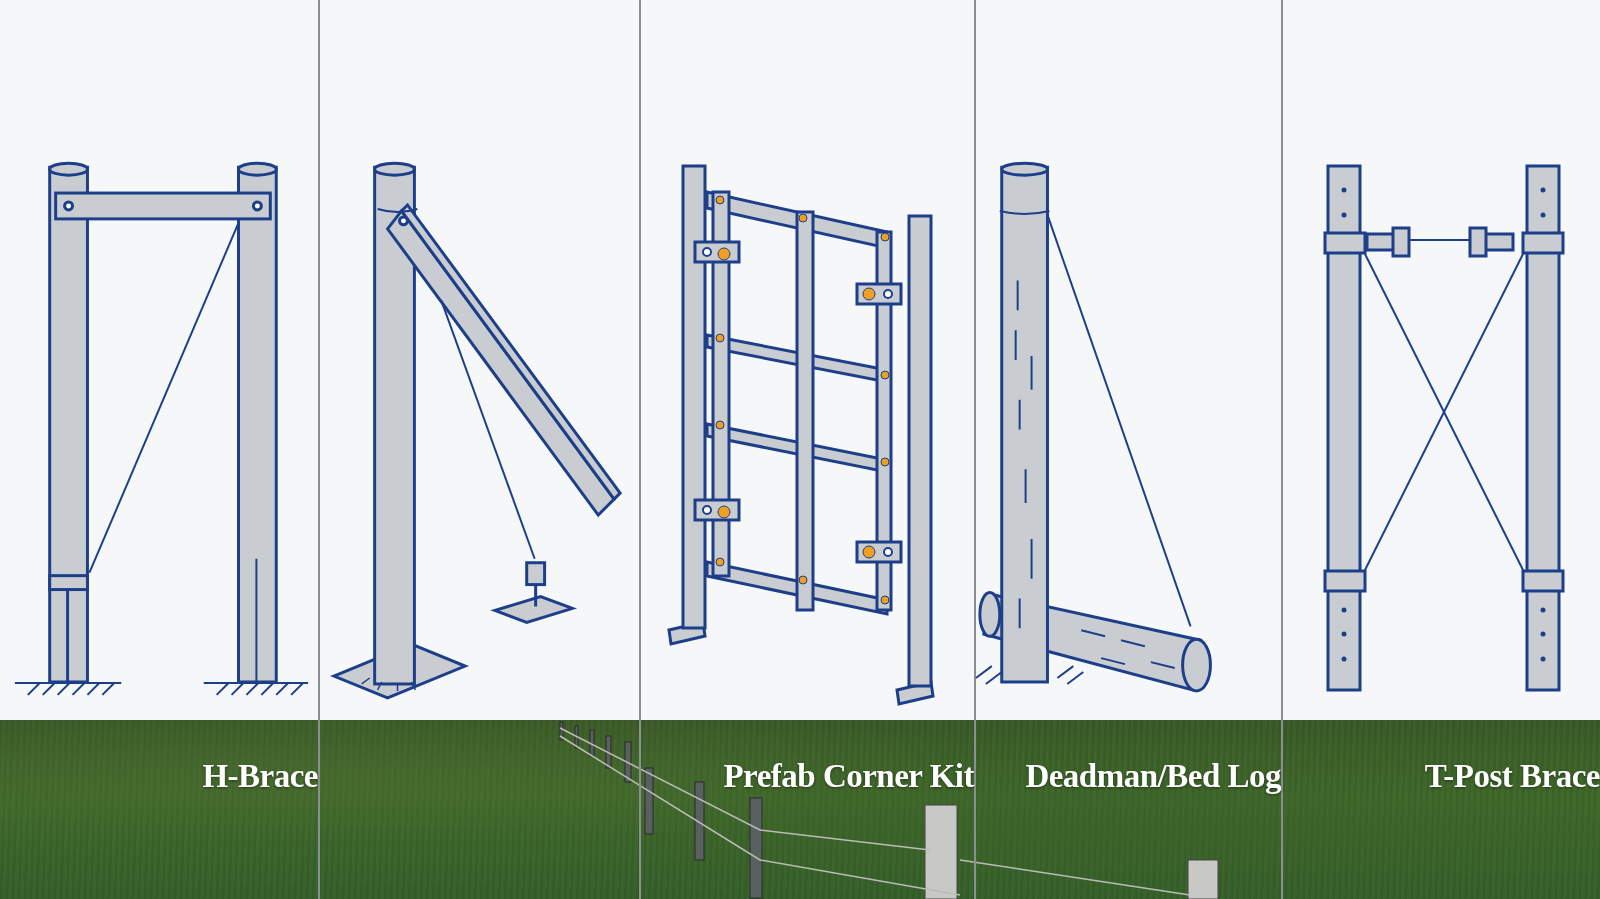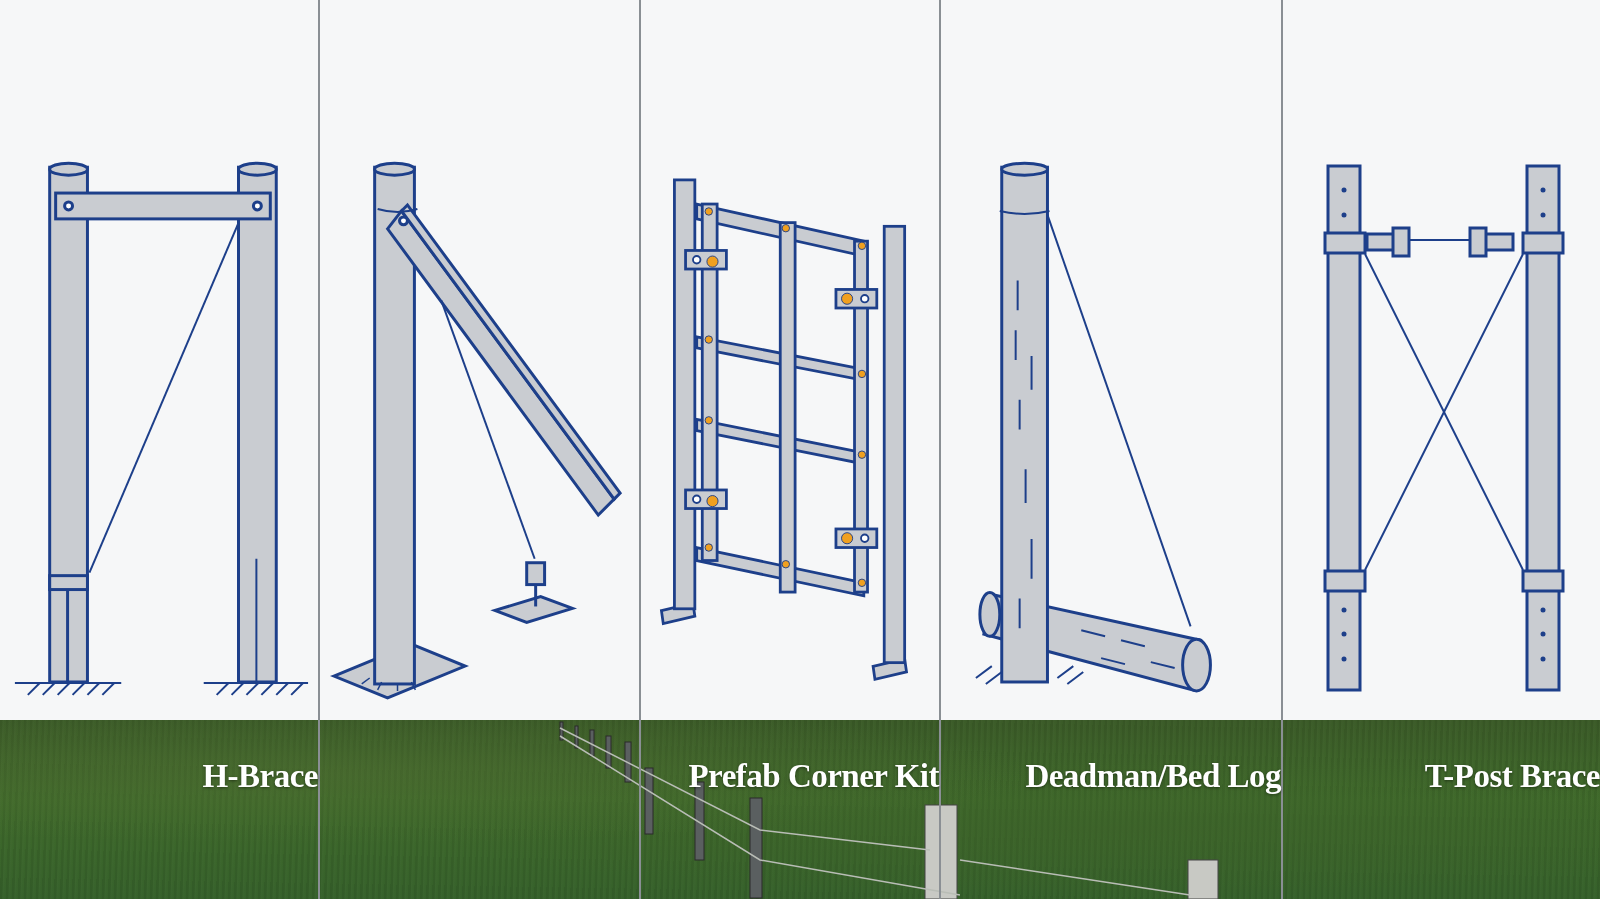--- a/index.html
+++ b/index.html
@@ -98,21 +98,21 @@
         <polygon points="176,612 222,598 254,610 208,624"></polygon>
         <rect x="208" y="564" width="18" height="22"></rect>
         <line x1="217" y1="586" x2="217" y2="608"></line>
       </g>
       <path d="M58 208 q20 6 40 0" stroke="#1d3f8a" stroke-width="2" fill="none"></path>
       <line x1="122" y1="300" x2="216" y2="560" stroke="#1d3f8a" stroke-width="2"></line>
       <path d="M50 680 l-8 6 M62 684 l-4 8 M78 685 v8 M92 684 l4 8" stroke="#1d3f8a" stroke-width="1.5"></path>
     </svg>
   </div>
 
-  <div class="panel" style="left:641px;width:300px;">
+  <div class="panel" style="left:641px;width:335px;">
     <svg class="drawing" viewBox="0 0 321 720">
       <g stroke="#1d3f8a" stroke-width="3" fill="#c9ccd1">
         <polygon points="22,630 56,622 58,636 24,644"></polygon>
         <rect x="36" y="166" width="22" height="462"></rect>
         <polygon points="250,690 284,682 286,696 252,704"></polygon>
         <rect x="262" y="216" width="22" height="470"></rect>
         <polygon points="60,192 240,232 240,248 60,208"></polygon>
         <polygon points="60,335 240,370 240,382 60,347"></polygon>
         <polygon points="60,424 240,460 240,472 60,436"></polygon>
         <polygon points="60,562 240,600 240,614 60,576"></polygon>

